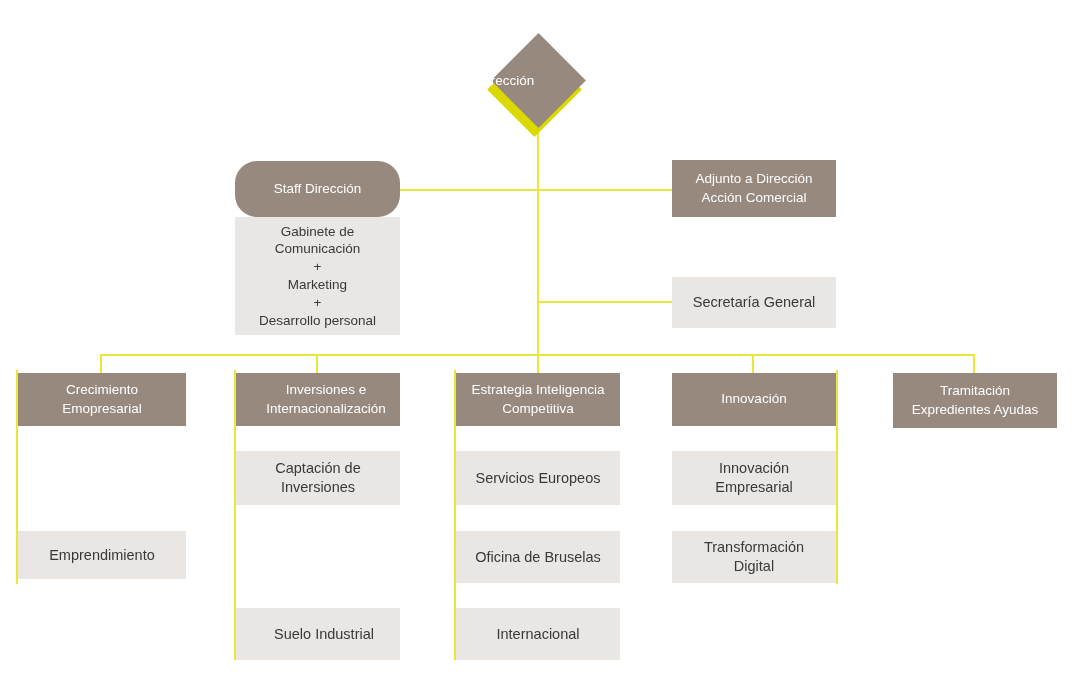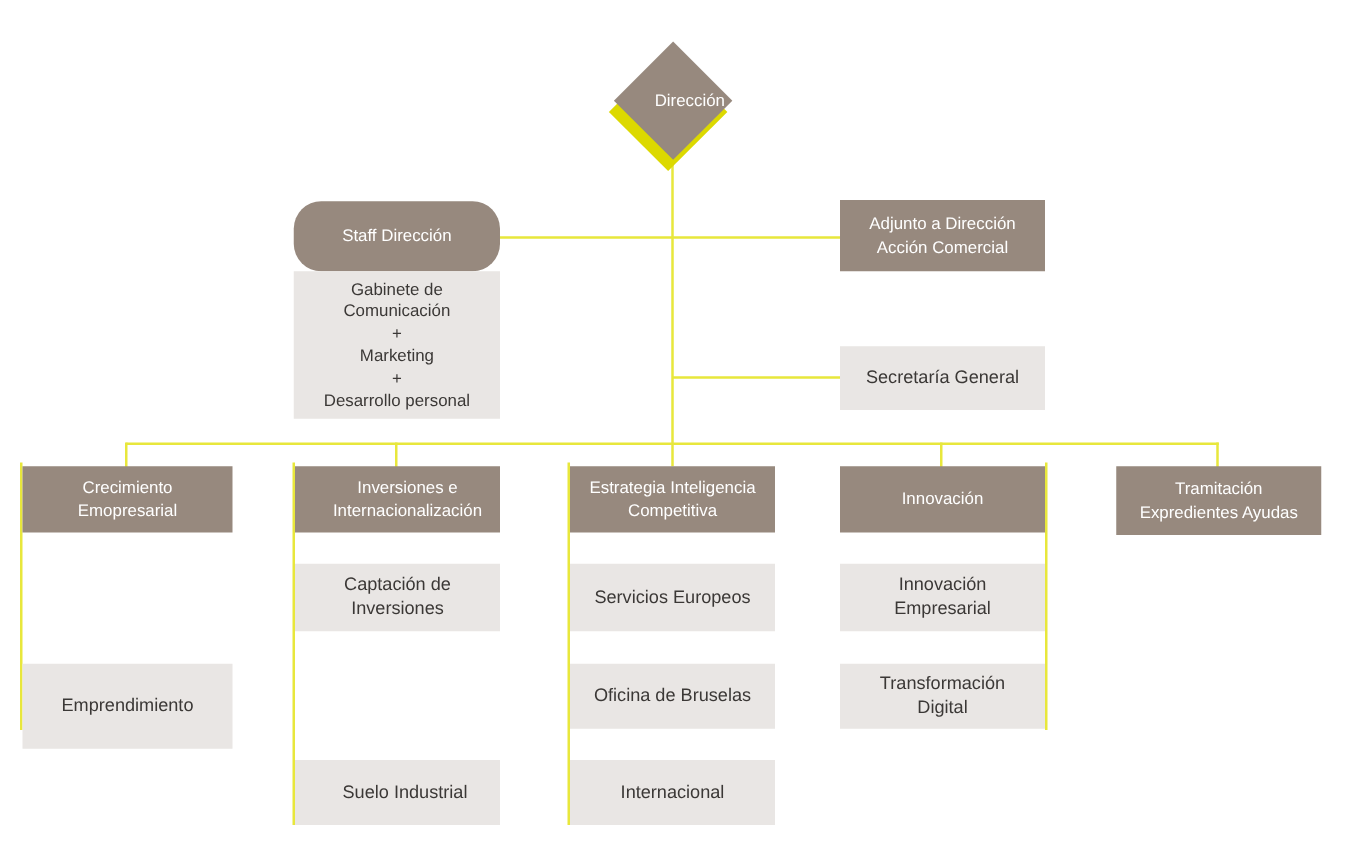--- a/index.html
+++ b/index.html
@@ -51,22 +51,22 @@
   .diamond{
     position:absolute;
     width:67px;
     height:67px;
     transform:rotate(45deg);
   }
   .diamond.shadow{background:var(--shadow);}
   .diamond.face{background:var(--taupe);}
   .root-label{
     position:absolute;
-    left:460px;top:73px;width:120px;
-    text-align:right;
+    left:478px;top:73px;width:120px;
+    text-align:left;
     color:var(--htext);
     font-size:13.5px;
   }
 </style>
 </head>
 <body>
 
 <div id="canvas">
 
   <div class="cline" style="left:537px;top:119px;width:2px;height:254px;"></div>
@@ -95,21 +95,21 @@
 Marketing
 +
 Desarrollo personal</div>
 
   <div class="box hd" style="left:672px;top:160px;width:164px;height:57px;">Adjunto a Dirección
 Acción Comercial</div>
   <div class="box unit" style="left:672px;top:277px;width:164px;height:51px;">Secretaría General</div>
 
   <div class="box hd" style="left:18px;top:373px;width:168px;height:53px;">Crecimiento
 Emopresarial</div>
-  <div class="box unit" style="left:18px;top:531px;width:168px;height:68px;">Emprendimiento</div>
+  <div class="box unit" style="left:18px;top:531px;width:168px;height:48px;">Emprendimiento</div>
 
   <div class="box hd" style="left:236px;top:373px;width:164px;height:53px;padding-left:20px;">Inversiones e
 Internacionalización</div>
   <div class="box unit" style="left:236px;top:451px;width:164px;height:54px;">Captación de
 Inversiones</div>
   <div class="box unit" style="left:236px;top:608px;width:164px;height:52px;padding-left:16px;">Suelo Industrial</div>
 
   <div class="box hd" style="left:456px;top:373px;width:164px;height:53px;">Estrategia Inteligencia
 Competitiva</div>
   <div class="box unit" style="left:456px;top:451px;width:164px;height:54px;">Servicios Europeos</div>

